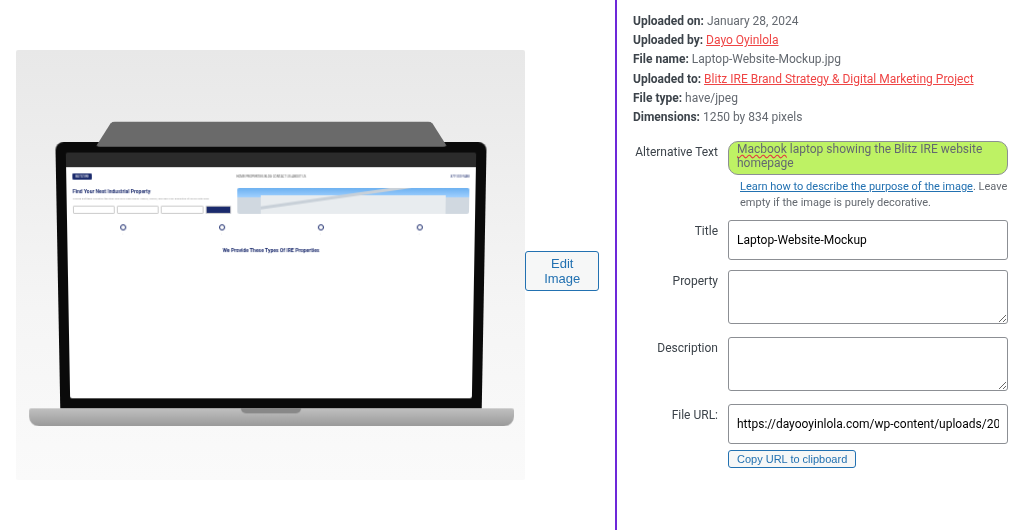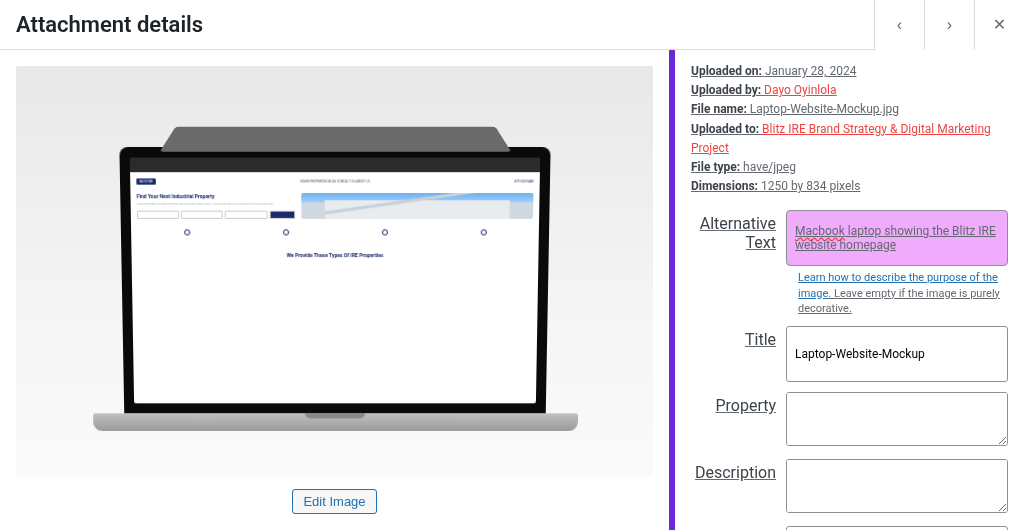--- a/index.html
+++ b/index.html
@@ -7,21 +7,21 @@
   
   .modal { width: 1024px; height: 530px; display: flex; flex-direction: column; }
   
   .header { display: flex; align-items: center; justify-content: space-between; border-bottom: 1px solid #dcdcde; height: 50px; padding: 0 0 0 16px; }
   .header h1 { font-size: 22px; font-weight: 600; color: #1d2327; }
   .header-nav { display: flex; }
   .header-nav button { width: 50px; height: 50px; border: none; border-left: 1px solid #dcdcde; background: #fff; cursor: pointer; display: flex; align-items: center; justify-content: center; color: #646970; font-size: 16px; }
   
   .content { display: flex; flex: 1; overflow: hidden; }
   
-  .preview { flex: 1; padding: 16px; display: flex; flex-direction: column; align-items: center; justify-content: flex-start; }
+  .preview { flex: 1; padding: 16px; display: flex; align-items: center; justify-content: flex-start; }
   .preview-image { width: 100%; max-width: 640px; height: 430px; background: linear-gradient(to bottom, #e8e8e8 0%, #f5f5f5 60%, #fafafa 100%); position: relative; border-radius: 2px; overflow: hidden; }
   
   
   .laptop { position: absolute; left: 50%; top: 55%; transform: translate(-50%, -50%) perspective(1200px) rotateX(2deg); width: 420px; }
   .laptop-screen-wrap { width: 100%; height: 260px; background: #0a0a0a; border-radius: 8px 8px 0 0; padding: 10px; position: relative; transform: perspective(900px) rotateX(-6deg); transform-origin: bottom center; }
   .laptop-screen { width: 100%; height: 100%; background: #1a1a1a; border-radius: 2px; overflow: hidden; display: flex; flex-direction: column; }
   .browser-top { height: 14px; background: #2b2b2b; }
   .browser-page { flex: 1; background: #fff; padding: 4px 6px; font-size: 4px; color: #333; display: flex; flex-direction: column; }
   .page-hdr { display: flex; justify-content: space-between; align-items: center; height: 10px; }
   .logo { background: #1a2a6c; color: #fff; font-size: 3px; padding: 1px 3px; border-radius: 1px; }
@@ -43,55 +43,41 @@
   .feat-txt { font-size: 2px; color: #888; margin-top: 2px; text-align: center; }
   .section-title { text-align: center; font-size: 5px; font-weight: bold; color: #1a2a6c; margin-top: 8px; }
   
   .laptop-base { width: 115%; margin-left: -7.5%; height: 18px; background: linear-gradient(#c0c0c0, #999); border-radius: 2px 2px 10px 10px; position: relative; }
   .laptop-keys { position: absolute; top: -50px; left: 8%; right: 8%; height: 48px; background: #6a6a6a; transform: perspective(400px) rotateX(55deg); transform-origin: bottom; border-radius: 4px; }
   .laptop-notch { position: absolute; top: 0; left: 50%; transform: translateX(-50%); width: 60px; height: 5px; background: #888; border-radius: 0 0 6px 6px; }
   
   .edit-btn-wrap { margin-top: 12px; }
   .edit-btn { background: #f6f7f7; border: 1px solid #2271b1; color: #2271b1; padding: 4px 10px; border-radius: 3px; cursor: pointer; font-size: 13px; }
   
-  .sidebar { width: 355px; border-left: 6px solid #6d28d9; padding: 12px 16px; overflow-y: auto; font-size: 12px; color: #646970; text-decoration: underline; }
+  .sidebar { width: 409px; border-left: 2px solid #6d28d9; padding: 12px 16px; overflow-y: auto; font-size: 12px; color: #646970; }
   .meta-row { line-height: 1.6; }
   .meta-row strong { color: #3c434a; }
   .meta-row a { color: #ef4444; text-decoration: underline; }
   
   .settings { margin-top: 14px; }
   .setting-row { display: flex; align-items: flex-start; margin-bottom: 10px; }
-  .setting-label { width: 95px; text-align: right; padding-right: 10px; padding-top: 4px; font-size: 16px; color: #3c434a; }
+  .setting-label { width: 95px; text-align: right; padding-right: 10px; padding-top: 4px; font-size: 12px; color: #3c434a; }
   .setting-field { flex: 1; }
-  .setting-field input, .setting-field textarea { width: 100%; padding: 20px 8px; border: 1px solid #8c8f94; border-radius: 3px; font-size: 12px; font-family: inherit; background: #fff; }
+  .setting-field input, .setting-field textarea { width: 100%; padding: 12px 8px; border: 1px solid #8c8f94; border-radius: 3px; font-size: 12px; font-family: inherit; background: #fff; }
   .setting-field textarea { height: 54px; resize: vertical; }
   .setting-field .help { font-size: 11px; color: #646970; margin-top: 4px; line-height: 1.4; margin-left: 12px; }
   .setting-field .help a { color: #2271b1; }
   .copy-btn { margin-top: 6px; background: #f6f7f7; border: 1px solid #2271b1; color: #2271b1; padding: 2px 8px; border-radius: 3px; font-size: 11px; cursor: pointer; }
   .squiggle { text-decoration: underline wavy #e04040; }
 </style>
 </head>
 <body>
 
 <div class="modal">
 
-  <div class="header">
-    <h1>Attachment details</h1>
-    <div class="header-nav">
-      <button>
-          <span>‹</span>
-        </button>
-      <button>
-          <span>›</span>
-        </button>
-      <button>
-          <span>✕</span>
-        </button>
-    </div>
-  </div>
 
   <div class="content">
 
     <div class="preview">
       <div class="preview-image">
         <div class="laptop">
           <div class="laptop-screen-wrap">
             <div class="laptop-screen">
               <div class="browser-top"></div>
               <div class="browser-page">
@@ -154,21 +140,21 @@
       <div class="meta-row"><strong>Uploaded by:</strong> <a href="#">Dayo Oyinlola</a></div>
       <div class="meta-row"><strong>File name:</strong> <span>Laptop-Website-Mockup.jpg</span></div>
       <div class="meta-row"><strong>Uploaded to:</strong> <a href="#">Blitz IRE Brand Strategy &amp; Digital Marketing Project</a></div>
       <div class="meta-row"><strong>File type:</strong> <span>have/jpeg</span></div>
       <div class="meta-row"><strong>Dimensions:</strong> <span>1250 by 834 pixels</span></div>
 
       <div class="settings">
         <div class="setting-row">
           <div class="setting-label">Alternative Text</div>
           <div class="setting-field">
-            <div style="width:100%;padding:13px 8px;border:1px solid #8c8f94;border-radius:4px;font-size:12px;background:#f0abfc;min-height:34px;"><span class="squiggle">Macbook</span><span> laptop showing the Blitz IRE website homepage</span></div>
+            <div style="width:100%;padding:0 8px;border:1px solid #8c8f94;border-radius:10px;font-size:12px;background:#bef264;min-height:34px;"><span class="squiggle">Macbook</span><span> laptop showing the Blitz IRE website homepage</span></div>
             <div class="help"><a href="#">Learn how to describe the purpose of the image</a><span>. Leave empty if the image is purely decorative.</span></div>
           </div>
         </div>
         <div class="setting-row">
           <div class="setting-label">Title</div>
           <div class="setting-field"><input type="text" value="Laptop-Website-Mockup" style=""></div>
         </div>
         <div class="setting-row">
           <div class="setting-label">Property</div>
           <div class="setting-field"><textarea style=""></textarea></div>

